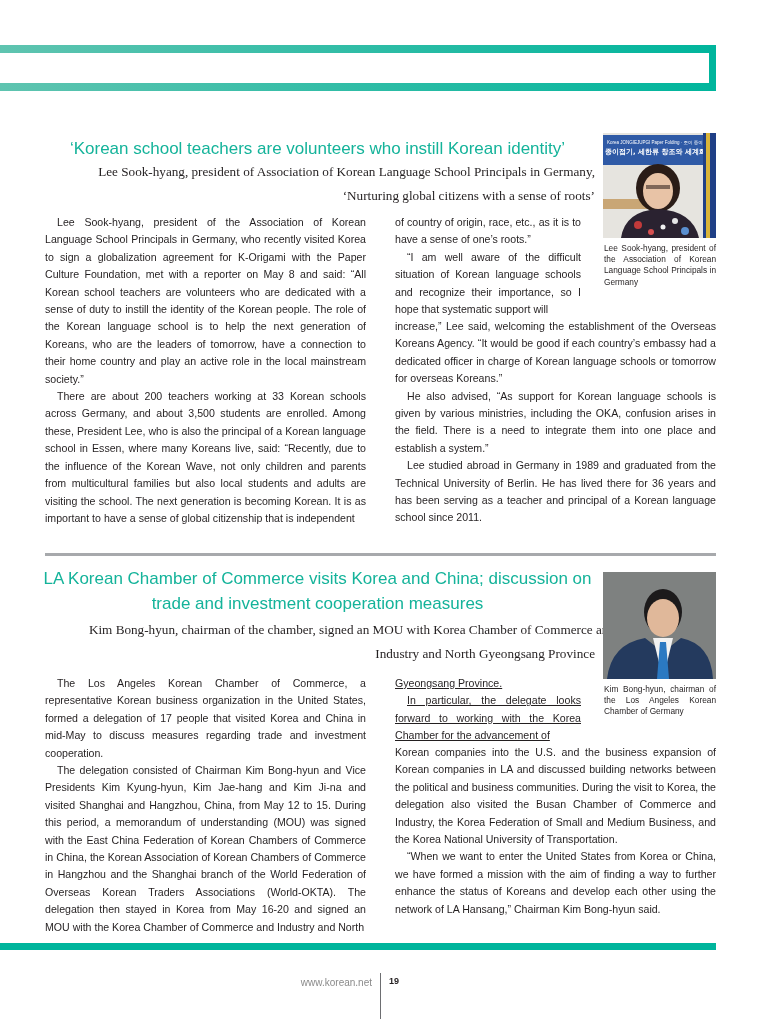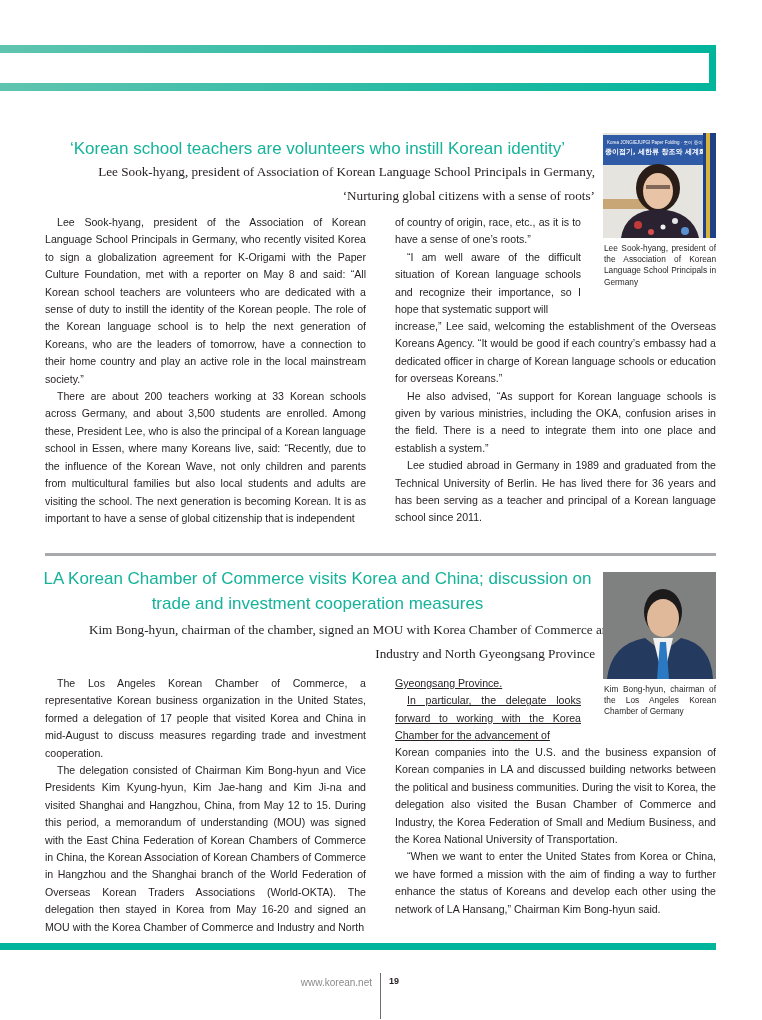--- a/index.html
+++ b/index.html
@@ -65,21 +65,21 @@
 <div class="col" style="left:45px; top:214px; width:321px;">
   <p>Lee Sook-hyang, president of the Association of Korean Language School Principals in Germany, who recently visited Korea to sign a globalization agreement for K-Origami with the Paper Culture Foundation, met with a reporter on May 8 and said: “All Korean school teachers are volunteers who are dedicated with a sense of duty to instill the identity of the Korean people. The role of the Korean language school is to help the next generation of Koreans, who are the leaders of tomorrow, have a connection to their home country and play an active role in the local mainstream society.”</p>
   <p>There are about 200 teachers working at 33 Korean schools across Germany, and about 3,500 students are enrolled. Among these, President Lee, who is also the principal of a Korean language school in Essen, where many Koreans live, said: “Recently, due to the influence of the Korean Wave, not only children and parents from multicultural families but also local students and adults are visiting the school. The next generation is becoming Korean. It is as important to have a sense of global citizenship that is independent</p>
 </div>
 
 <div class="col wrap-narrow" style="left:395px; top:214px;">
   <p class="noindent">of country of origin, race, etc., as it is to have a sense of one’s roots.”</p>
   <p>“I am well aware of the difficult situation of Korean language schools and recognize their importance, so I hope that systematic support will</p>
 </div>
 <div class="col" style="left:395px; top:318px; width:321px;">
-  <p class="noindent">increase,” Lee said, welcoming the establishment of the Overseas Koreans Agency. “It would be good if each country’s embassy had a dedicated officer in charge of Korean language schools or education for overseas Koreans.”</p>
+  <p class="noindent">increase,” Lee said, welcoming the establishment of the Overseas Koreans Agency. “It would be good if each country’s embassy had a dedicated officer in charge of Korean language schools or tomorrow for overseas Koreans.”</p>
   <p>He also advised, “As support for Korean language schools is given by various ministries, including the OKA, confusion arises in the field. There is a need to integrate them into one place and establish a system.”</p>
   <p>Lee studied abroad in Germany in 1989 and graduated from the Technical University of Berlin. He has lived there for 36 years and has been serving as a teacher and principal of a Korean language school since 2011.</p>
 </div>
 
 <div class="separator"></div>
 
 <div class="title" style="left:40px; top:567px; width:555px;">LA Korean Chamber of Commerce visits Korea and China; discussion on</div>
 <div class="title" style="left:40px; top:592px; width:555px;">trade and investment cooperation measures</div>
 <div class="subtitle" style="left:20px; top:618px; width:595px;">Kim Bong-hyun, chairman of the chamber, signed an MOU with Korea Chamber of Commerce and</div>
 <div class="subtitle" style="left:40px; top:642px; width:555px;">Industry and North Gyeongsang Province</div>
@@ -90,21 +90,21 @@
     <ellipse cx="60" cy="40" rx="19" ry="23" fill="#1c1a1b"></ellipse>
     <ellipse cx="60" cy="46" rx="16" ry="19" fill="#e0b89a"></ellipse>
     <path d="M4 107 Q8 72 42 66 L60 80 L78 66 Q108 72 110 107 Z" fill="#243a5e"></path>
     <path d="M50 66 L60 107 L70 66 Z" fill="#f2f2f2"></path>
     <path d="M57 70 L63 70 L66 107 L54 107 Z" fill="#2b79c2"></path>
   </svg>
 </div>
 <div class="caption" style="left:604px; top:684px; width:112px;">Kim Bong-hyun, chairman of the Los Angeles Korean Chamber of Germany</div>
 
 <div class="col" style="left:45px; top:675px; width:321px;">
-  <p>The Los Angeles Korean Chamber of Commerce, a representative Korean business organization in the United States, formed a delegation of 17 people that visited Korea and China in mid-August to discuss measures regarding trade and investment cooperation.</p>
+  <p>The Los Angeles Korean Chamber of Commerce, a representative Korean business organization in the United States, formed a delegation of 17 people that visited Korea and China in mid-May to discuss measures regarding trade and investment cooperation.</p>
   <p>The delegation consisted of Chairman Kim Bong-hyun and Vice Presidents Kim Kyung-hyun, Kim Jae-hang and Kim Ji-na and visited Shanghai and Hangzhou, China, from May 12 to 15. During this period, a memorandum of understanding (MOU) was signed with the East China Federation of Korean Chambers of Commerce in China, the Korean Association of Korean Chambers of Commerce in Hangzhou and the Shanghai branch of the World Federation of Overseas Korean Traders Associations (World-OKTA). The delegation then stayed in Korea from May 16-20 and signed an MOU with the Korea Chamber of Commerce and Industry and North</p>
 </div>
 
 <div class="col wrap-narrow" style="left:395px; top:675px;text-decoration:underline;">
   <p class="noindent">Gyeongsang Province.</p>
   <p>In particular, the delegate looks forward to working with the Korea Chamber for the advancement of</p>
 </div>
 <div class="col" style="left:395px; top:744px; width:321px;">
   <p class="noindent">Korean companies into the U.S. and the business expansion of Korean companies in LA and discussed building networks between the political and business communities. During the visit to Korea, the delegation also visited the Busan Chamber of Commerce and Industry, the Korea Federation of Small and Medium Business, and the Korea National University of Transportation.</p>
   <p>“When we want to enter the United States from Korea or China, we have formed a mission with the aim of finding a way to further enhance the status of Koreans and develop each other using the network of LA Hansang,” Chairman Kim Bong-hyun said.</p>

